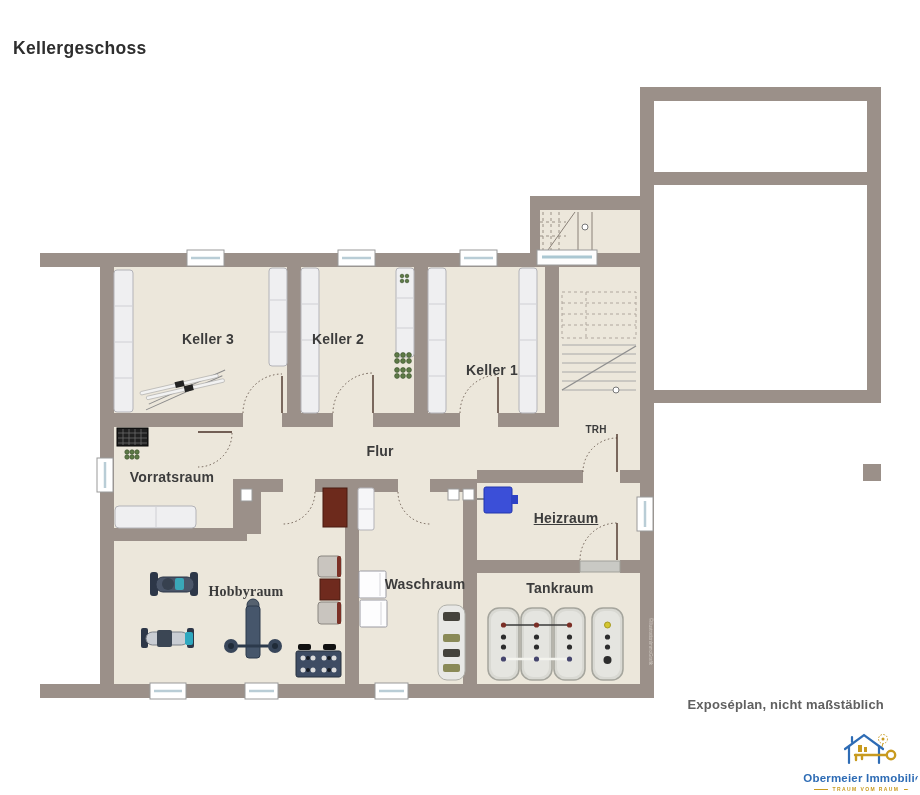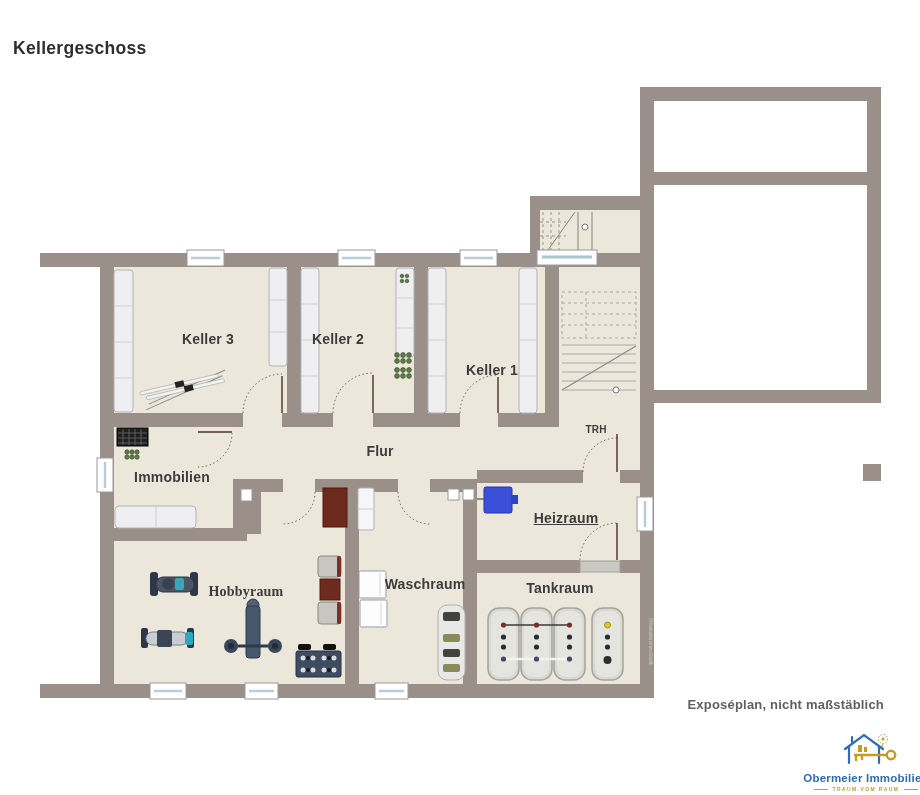--- a/index.html
+++ b/index.html
@@ -1,17 +1,17 @@
 <!DOCTYPE html>
 <html><head>
 <meta charset="utf-8">
 <style>
   html,body{margin:0;padding:0;background:#fff;}
   .page{position:relative;width:920px;height:795px;background:#ffffff;overflow:hidden;
-        font-family:"Liberation Sans", sans-serif;}
+        font-family:"Liberation Sans", sans-serif;border-radius:29px;}
   .title{position:absolute;left:13px;top:38px;font-size:17.5px;font-weight:700;
          color:#2e2e2e;letter-spacing:.3px;}
   .plan{position:absolute;left:0;top:0;}
   .room-label{position:absolute;transform:translate(-50%,-50%);font-size:14px;
               font-weight:600;color:#3c3c3c;white-space:nowrap;letter-spacing:.2px;}
   .room-label.small{font-size:10px;}
   .disclaimer{position:absolute;right:36px;top:697px;font-size:13px;font-weight:700;
               color:#606060;letter-spacing:.2px;}
   .logo{position:absolute;left:796px;top:731px;width:140px;text-align:center;}
   .logo-company{font-size:11.5px;font-weight:700;color:#2e6cb5;letter-spacing:.2px;margin-top:1px;}
@@ -351,21 +351,21 @@
     </g>
 
     <text transform="rotate(90 649 618)" x="649" y="618" font-size="4.5" fill="#cfc8c0" font-family="Liberation Sans, sans-serif">©IllustrationImmoGrafik</text>
   </svg>
 
   <div class="room-label" style="left:208px;top:339px;">Keller 3</div>
   <div class="room-label" style="left:338px;top:339px;">Keller 2</div>
   <div class="room-label" style="left:492px;top:345px;margin-top:25px;">Keller 1</div>
   <div class="room-label small" style="left:596px;top:429px;">TRH</div>
   <div class="room-label" style="left:380px;top:451px;">Flur</div>
-  <div class="room-label" style="left:172px;top:477px;">Immobilien</div>
+  <div class="room-label" style="left:172px;top:477px;">Vorratsraum</div>
   <div class="room-label" style="left:566px;top:518px;text-decoration:underline;">Heizraum</div>
   <div class="room-label" style="left:246px;top:592px;font-family:Liberation Serif, serif;">Hobbyraum</div>
   <div class="room-label" style="left:425px;top:584px;">Waschraum</div>
   <div class="room-label" style="left:560px;top:588px;">Tankraum</div>
 
   <div class="disclaimer">Exposéplan, nicht maßstäblich</div>
 
   <div class="logo">
     <svg width="70" height="36" viewBox="0 0 70 36">
 

